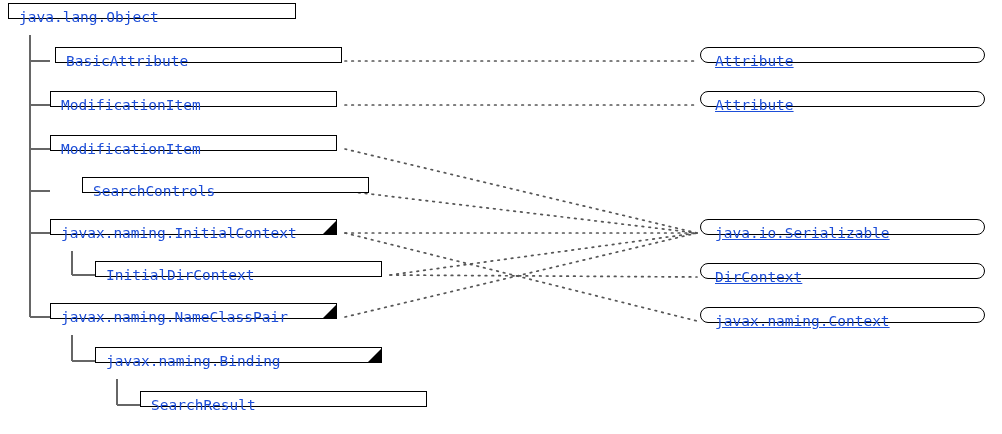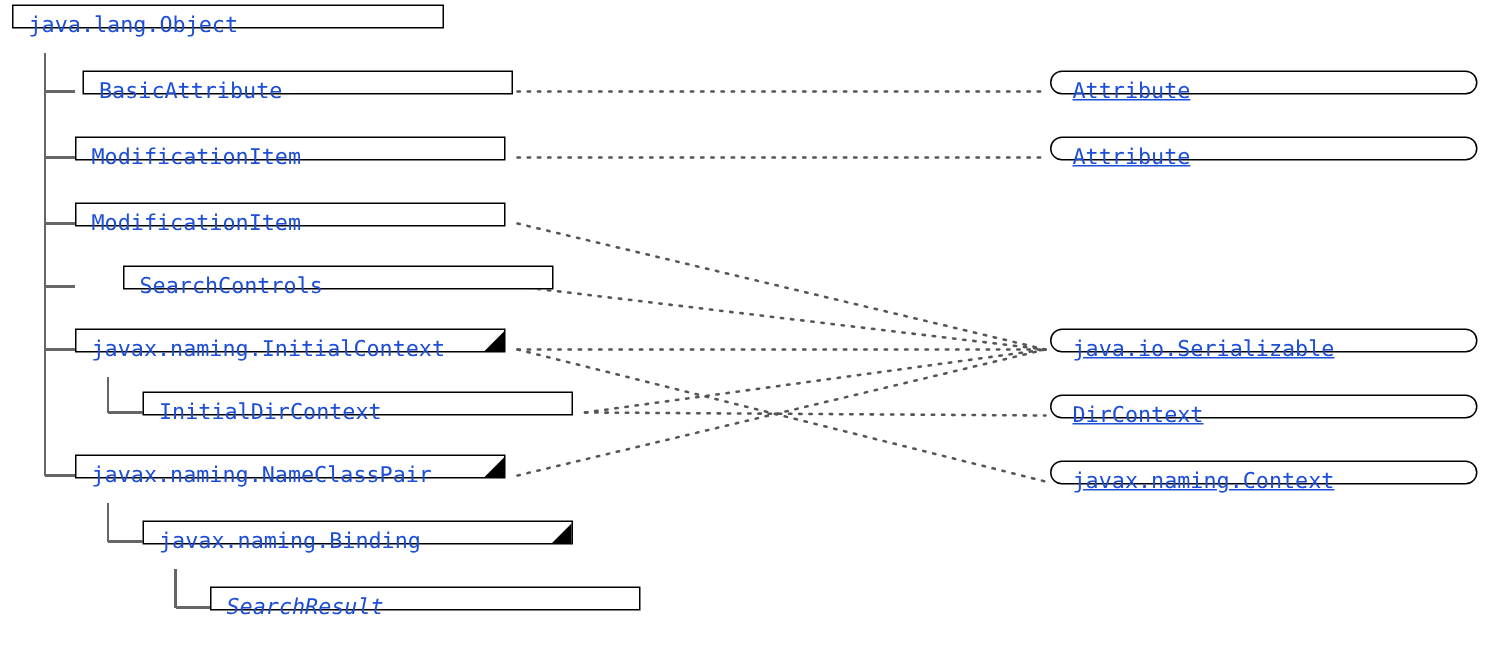--- a/index.html
+++ b/index.html
@@ -141,21 +141,21 @@
         <span class="lbl">InitialDirContext</span>
       </div>
       <div class="node rect beveled" style="left: 50px; top: 303px; width: 287px;">
         <span class="lbl">javax.naming.NameClassPair</span>
         <span class="corner-mark"></span>
       </div>
       <div class="node rect beveled" style="left: 95px; top: 347px; width: 287px;">
         <span class="lbl">javax.naming.Binding</span>
         <span class="corner-mark"></span>
       </div>
-      <div class="node rect" style="left: 140px; top: 391px; width: 287px; font-style: italic;">
+      <div class="node rect" style="left: 140px; top: 391px; width: 287px;">
         <span class="lbl">SearchResult</span>
       </div>
       <div class="node iface" style="left: 700px; top: 47px; width: 285px;">
         <span class="lbl">Attribute</span>
       </div>
       <div class="node iface" style="left: 700px; top: 91px; width: 285px;">
         <span class="lbl">Attribute</span>
       </div>
       <div class="node iface" style="left: 700px; top: 219px; width: 285px;">
         <span class="lbl">java.io.Serializable</span>

